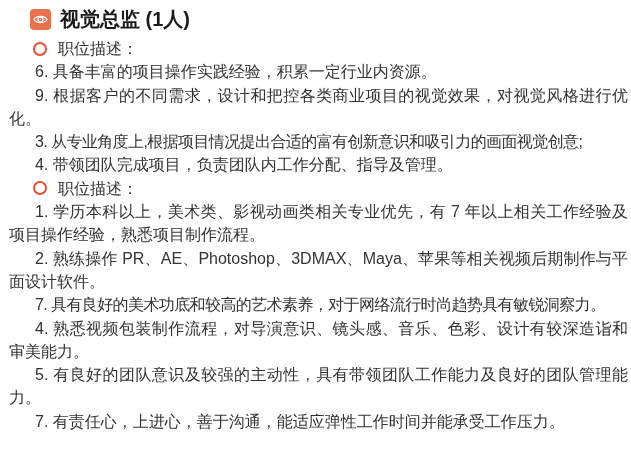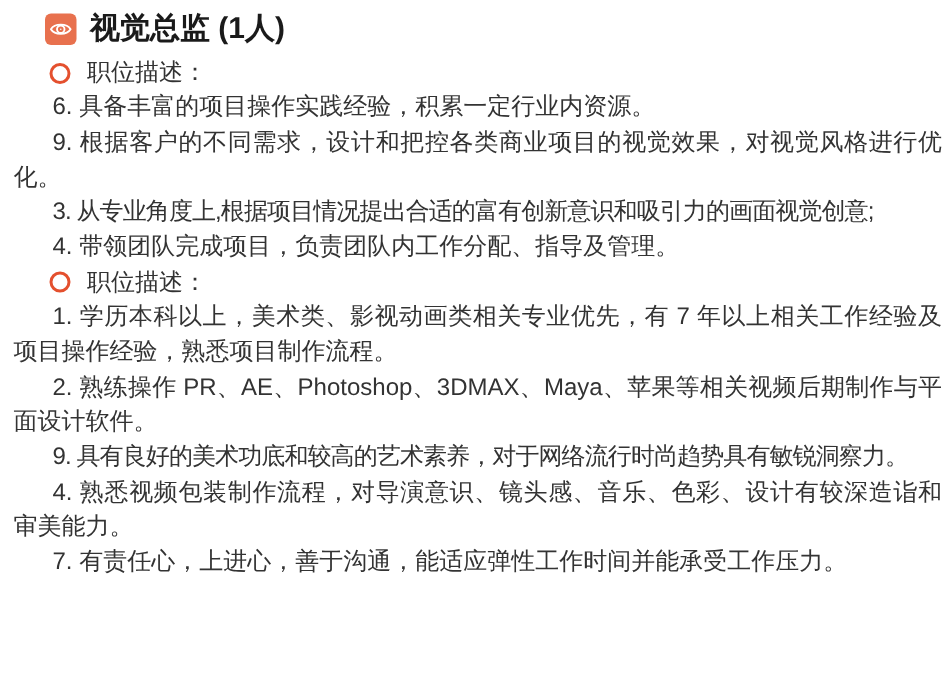--- a/index.html
+++ b/index.html
@@ -100,19 +100,20 @@
       <p class="item">4. 带领团队完成项目，负责团队内工作分配、指导及管理。</p>
     </div>
 
     <div class="section">
       <div class="section-head">
         <span class="ring"></span>
         <span class="section-label">职位描述：</span>
       </div>
       <p class="item">1. 学历本科以上，美术类、影视动画类相关专业优先，有 7 年以上相关工作经验及项目操作经验，熟悉项目制作流程。</p>
       <p class="item">2. 熟练操作 PR、AE、Photoshop、3DMAX、Maya、苹果等相关视频后期制作与平面设计软件。</p>
-      <p class="item tight">9. 具有良好的美术功底和较高的艺术素养，对于网络流行时尚趋势具有敏锐洞察力。</p>
+      <p class="item tight">7. 具有良好的美术功底和较高的艺术素养，对于网络流行时尚趋势具有敏锐洞察力。</p>
       <p class="item">4. 熟悉视频包装制作流程，对导演意识、镜头感、音乐、色彩、设计有较深造诣和审美能力。</p>
+      <p class="item">5. 有良好的团队意识及较强的主动性，具有带领团队工作能力及良好的团队管理能力。</p>
       <p class="item">7. 有责任心，上进心，善于沟通，能适应弹性工作时间并能承受工作压力。</p>
     </div>
 
   </div>
 </div>
 
 </body></html>

